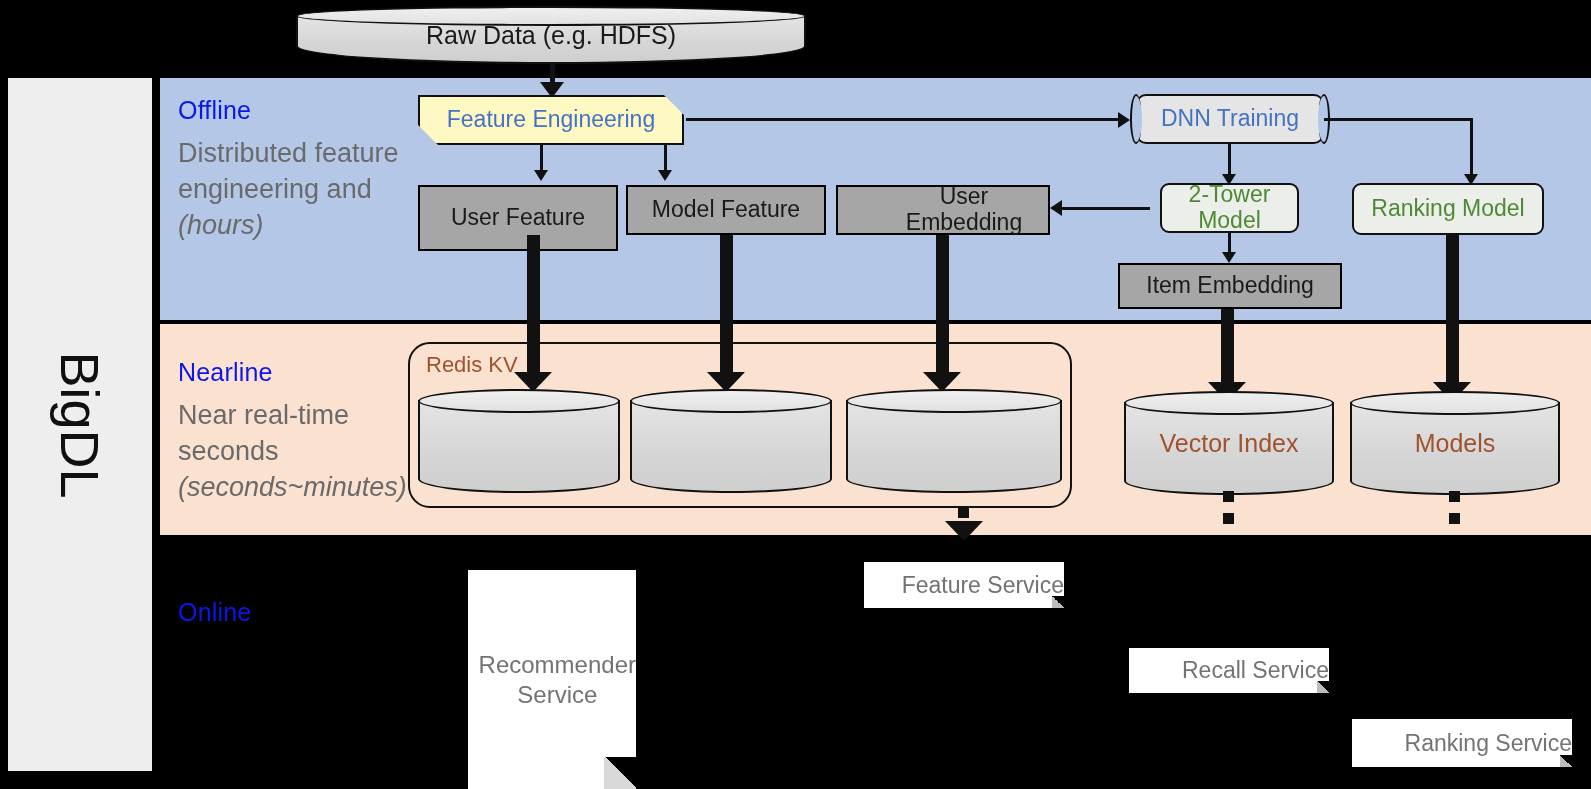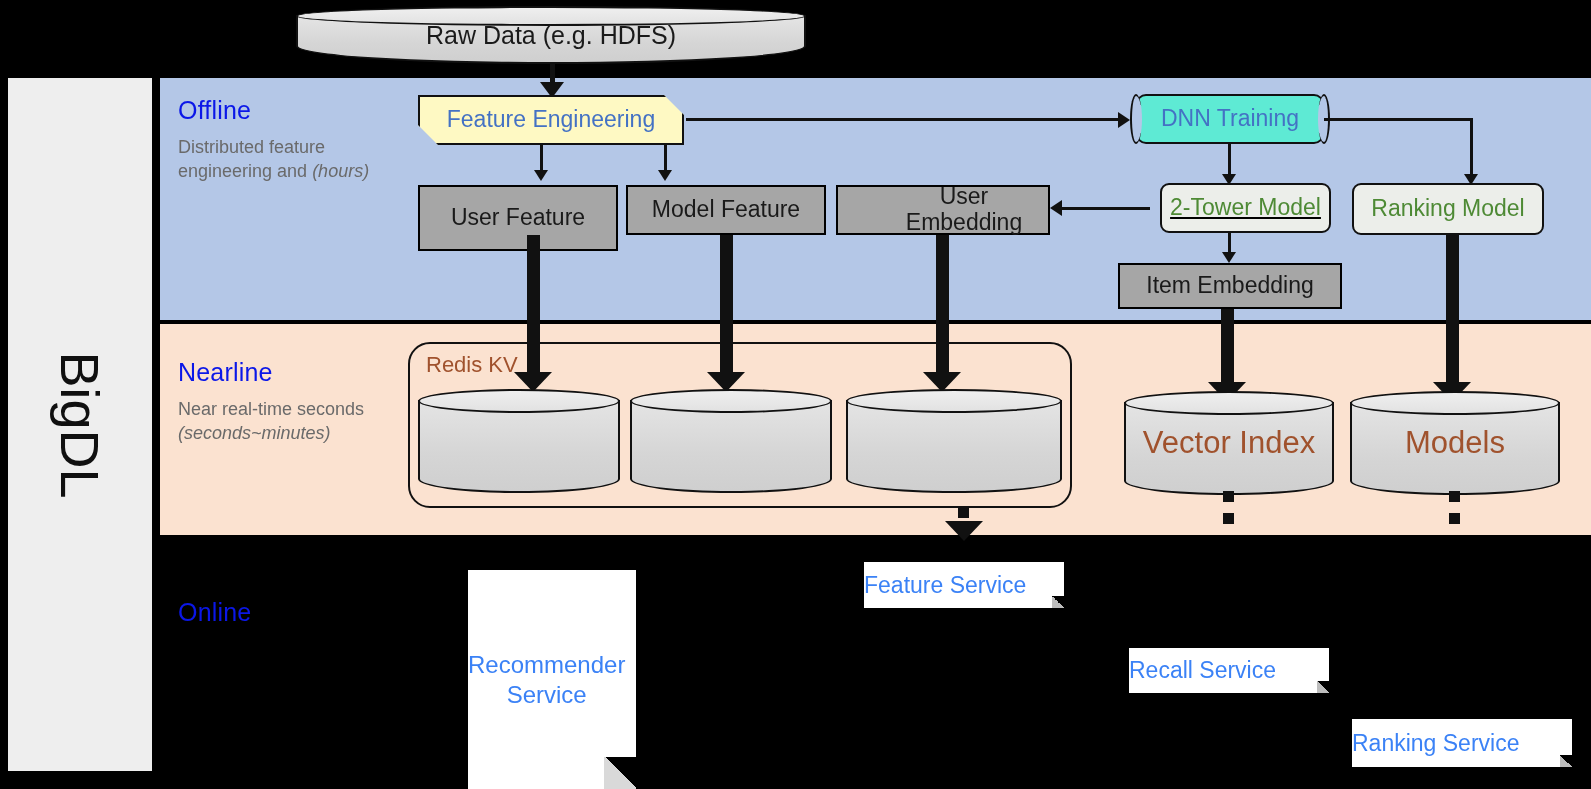--- a/index.html
+++ b/index.html
@@ -56,21 +56,21 @@
   .band-caption { position: absolute; }
   .band-title {
     color: #0b17e8;
     font-size: 25px;
     font-weight: 400;
     margin: 0 0 10px 0;
     letter-spacing: .2px;
   }
   .band-sub {
     color: #6a6a6a;
-    font-size: 18px;
+    font-size: 27px;
     line-height: 1.34;
     white-space: pre-line;
   }
   .band-sub i { font-style: italic; }
 
   #caption-offline  { left: 178px; top: 96px;  width: 230px; }
   #caption-nearline { left: 178px; top: 358px; width: 230px; }
   #caption-online   { left: 178px; top: 598px; width: 230px; }
   #caption-online .band-sub { color: #767676; }
 
@@ -98,21 +98,21 @@
     background: #eceeea;
     border: 2.5px solid #111;
     border-radius: 9px;
     font-size: 23px;
   }
   .txt-green { color: #4e8a35; }
   .txt-blue  { color: #4472c4; }
 
   
   .box-flag {
-    background: #5eead4;
+    background: #e5e5e5;
     border: 2.5px solid #111;
     font-size: 23px;
     border-radius: 10px / 10px;
   }
   .box-flag::before, .box-flag::after {
     content: "";
     position: absolute;
     top: -2px; bottom: -2px;
     width: 12px;
     background: #b4c7e7;
@@ -154,21 +154,21 @@
     border: 2.5px solid #111;
     border-radius: 50%;
     box-sizing: border-box;
     z-index: 2;
   }
   .cyl .cyl-label {
     position: absolute;
     left: 0; right: 0; top: 0; bottom: 0;
     display: flex; align-items: center; justify-content: center;
     color: #a0522d;
-    font-size: 31px;
+    font-size: 25px;
     z-index: 3;
   }
 
   
   #rawdata { left: 296px; top: 6px; width: 510px; height: 58px; }
   #rawdata .body { top: 9px; border-radius: 0 0 50% 50% / 0 0 18px 18px; }
   #rawdata .top { height: 20px; }
   #rawdata .cyl-label { color: #1a1a1a; font-size: 25px; }
 
   
@@ -226,23 +226,23 @@
   
   .dash-sq { position: absolute; background: #111; width: 11px; height: 11px; }
 
   
   .card {
     position: absolute;
     background: #ffffff;
     box-sizing: border-box;
     display: flex;
     align-items: center;
-    justify-content: flex-start;
+    justify-content: flex-end;
     text-align: center;
-    color: #3b82f6;
+    color: #737373;
     font-size: 23px;
     line-height: 1.25;
   }
   .card .fold {
     position: absolute;
     right: 0; bottom: 0;
     width: 12px; height: 12px;
     background: linear-gradient(225deg, #000 0 50%, #bdbdbd 50% 100%);
   }
   #card-recommender {
@@ -322,21 +322,21 @@
     <span>User Embedding</span>
   </div>
 
   <div class="ln" style="left:1228px; top:144px; width:2.5px; height:34px;"></div>
   <div class="arrowhead-down" style="left:1222px; top:174px;"></div>
 
   <div class="ln" style="left:1324px; top:118px; width:148px; height:2.5px;"></div>
   <div class="ln" style="left:1470px; top:118px; width:2.5px; height:60px;"></div>
   <div class="arrowhead-down" style="left:1464px; top:174px;"></div>
 
-  <div class="node box-proc" style="left:1160px; top:183px; width:171px; height:50px;text-decoration:underline;">
+  <div class="node box-proc" style="left:1160px; top:183px; width:139px; height:50px;">
     <span class="txt-green">2-Tower Model</span>
   </div>
   <div class="node box-proc" style="left:1352px; top:183px; width:192px; height:52px;">
     <span class="txt-green">Ranking Model</span>
   </div>
 
   <div class="ln" style="left:1062px; top:207px; width:88px; height:2.5px;"></div>
   <div class="arrowhead-left" style="left:1050px; top:200px;"></div>
 
   <div class="ln" style="left:1228px; top:233px; width:2.5px; height:24px;"></div>

